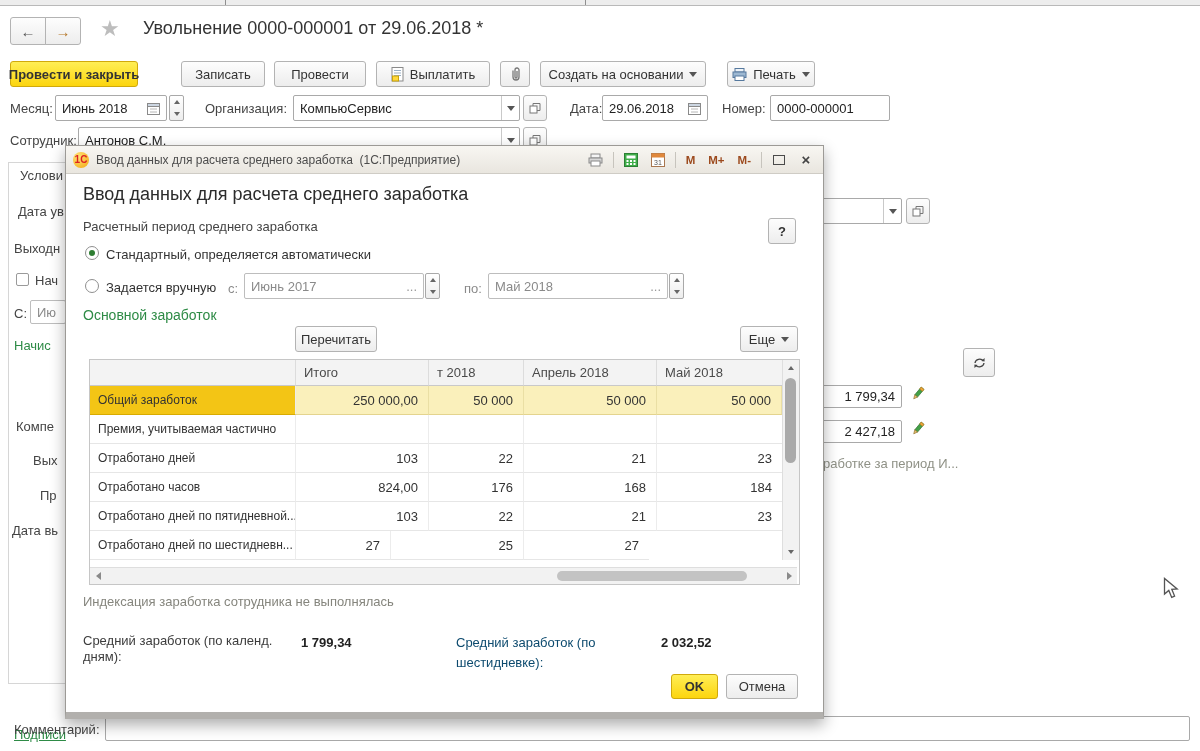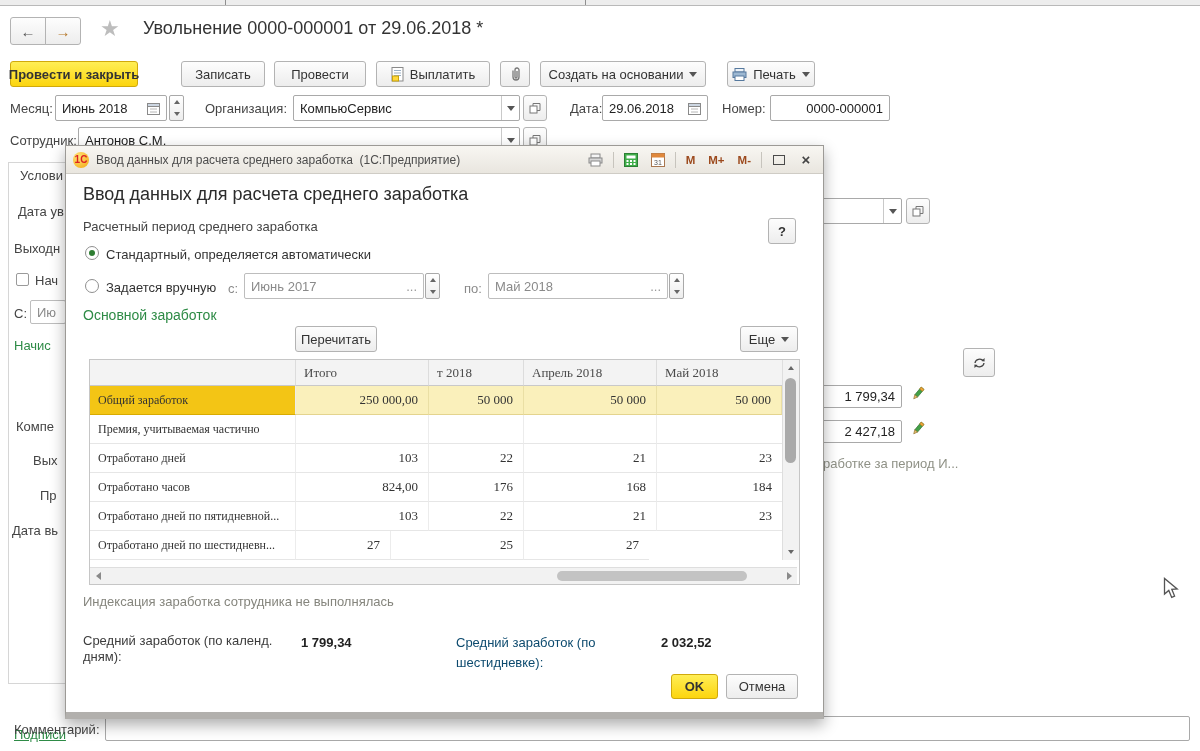--- a/index.html
+++ b/index.html
@@ -57,21 +57,21 @@
   .logo1c{width:16px;height:16px;border-radius:50%;background:radial-gradient(circle at 35% 30%,#ffe477,#f3a50e);
     display:flex;align-items:center;justify-content:center;font-size:10px;font-weight:bold;color:#d22;}
   
   .radio{width:14px;height:14px;border:1px solid #8f8f8f;border-radius:50%;background:#fff;display:inline-flex;align-items:center;justify-content:center;}
   .radio .dot{width:6px;height:6px;border-radius:50%;background:#2e7d32;}
   .checkbox{width:13px;height:13px;border:1px solid #9a9a9a;border-radius:2px;background:#fff;}
   
   .tblwrap{position:absolute;left:23px;top:213px;width:709px;height:224px;border:1px solid #c6c6c6;background:#fff;}
   .trow{display:flex;}
   .tcell{box-sizing:border-box;display:flex;align-items:center;padding:0 8px;overflow:hidden;white-space:nowrap;
-    border-right:1px solid #ececec;border-bottom:1px solid #e6e6e6;font-family:Liberation Serif, serif;}
+    border-right:1px solid #ececec;border-bottom:1px solid #e6e6e6;}
   .tcell.num{justify-content:flex-end;padding-right:10px;}
   .thead .tcell{background:#f3f3f3;border-right:1px solid #dcdcdc;border-bottom:1px solid #c9c9c9;color:#4a4a4a;}
   .c0{width:206px;font-size:12px;}
   .c1{width:133px;}
   .c2{width:95px;}
   .c3{width:133px;}
   .c4{width:125px;border-right:none !important;}
   .hl0{background:#f3c515;border-bottom:1px solid #d8ab00 !important;}
   .hl{background:#faf0bb;border-right:1px solid #eadfa4 !important;border-bottom:1px solid #e4d48e !important;}
   
@@ -191,21 +191,21 @@
   <span style="display:flex;">
     <svg width="13" height="13" viewBox="0 0 13 13">
         <rect x="0.5" y="1.5" width="12" height="11" fill="#fff" stroke="#8a8a8a"></rect>
         <rect x="0.5" y="1.5" width="12" height="3" fill="#ccd6e2" stroke="#8a8a8a"></rect>
         <line x1="3" y1="7" x2="10" y2="7" stroke="#b6b6b6"></line>
         <line x1="3" y1="10" x2="10" y2="10" stroke="#b6b6b6"></line>
       </svg>
   </span>
 </div>
 <span class="abs lbl" style="left:722px;top:101px;">Номер:</span>
-<div class="abs field" style="left:770px;top:95px;width:120px;height:26px;text-align:right;">
+<div class="abs field" style="left:770px;top:95px;width:120px;height:26px;">
   <span class="grow">0000-000001</span>
 </div>
 
 <span class="abs lbl" style="left:10px;top:133px;">Сотрудник:</span>
 <div class="abs field" style="left:78px;top:127px;width:442px;height:26px;padding-right:0;">
   <span class="grow">Антонов С.М.</span>
   <span class="combo-seg">
       <span class="caret"></span>
     </span>
 </div>

